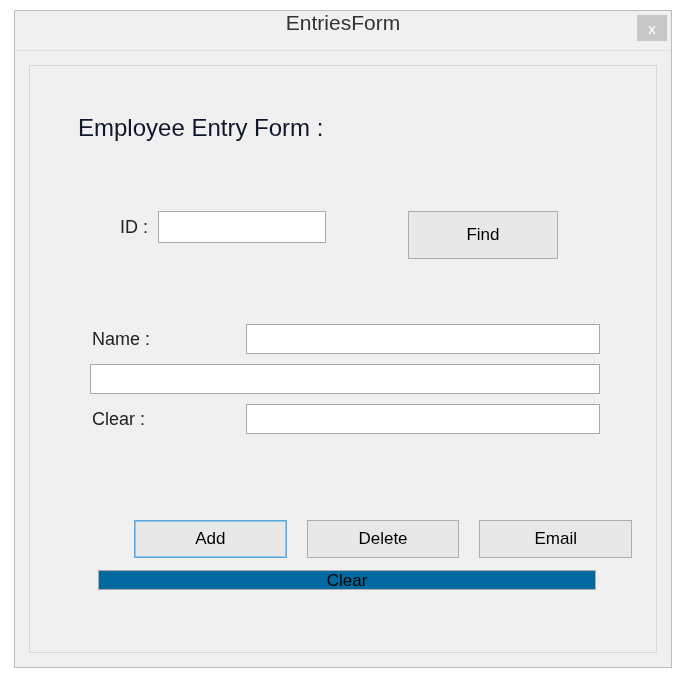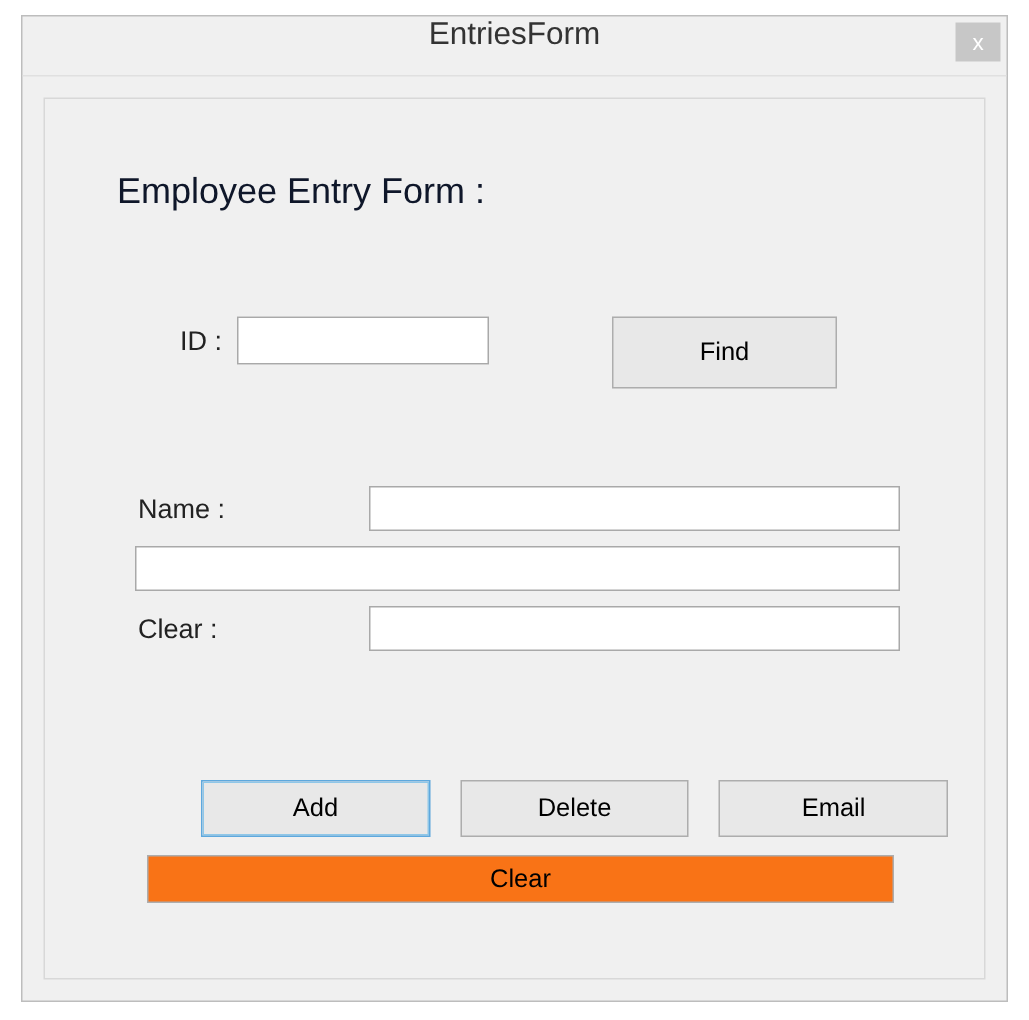--- a/index.html
+++ b/index.html
@@ -152,22 +152,22 @@
     }
     .action-btn.focused {
       border: 1px solid #5ea8dd;
       box-shadow: inset 0 0 0 1px #8fc7e8;
     }
     .clear-btn {
       position: absolute;
       left: 68px;
       top: 504px;
       width: 498px;
-      height: 32px;
-      background: #f97316;
+      height: 20px;
+      background: #0369a1;
       border: 1px solid #adadad;
       font-size: 17px;
       cursor: pointer;
       font-family: inherit;
     }
   </style>
 </head>
 <body>
 
 <div class="window">

